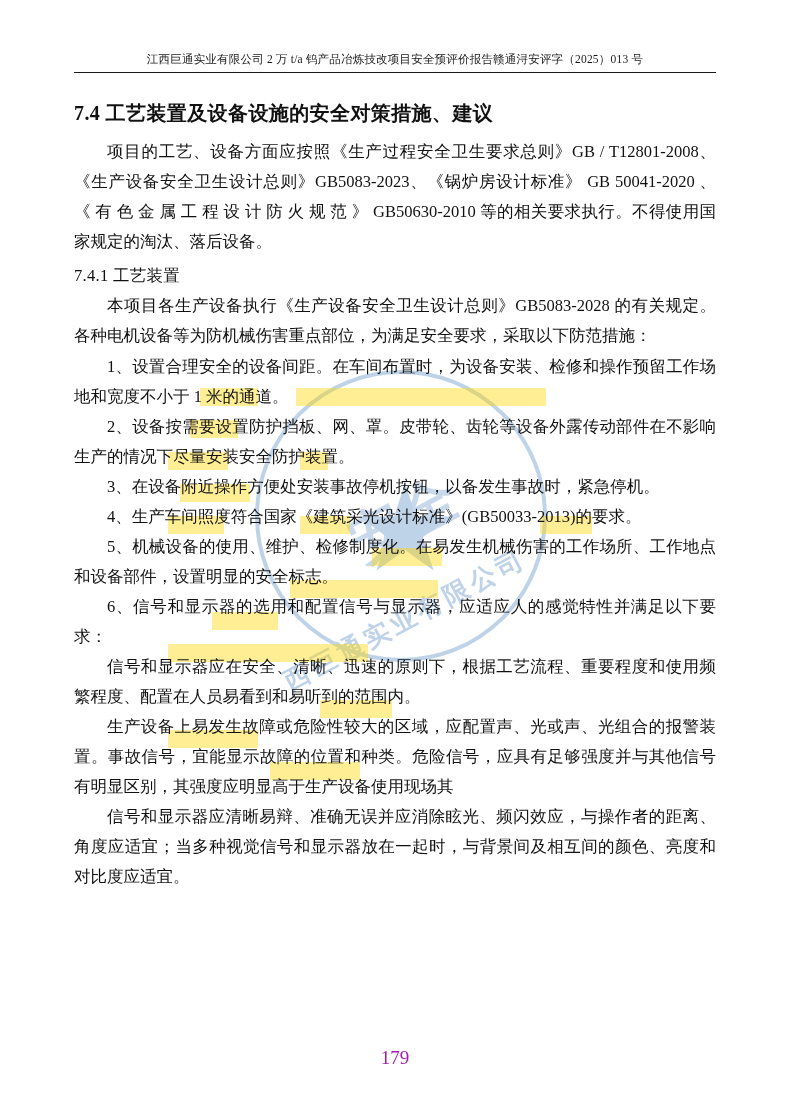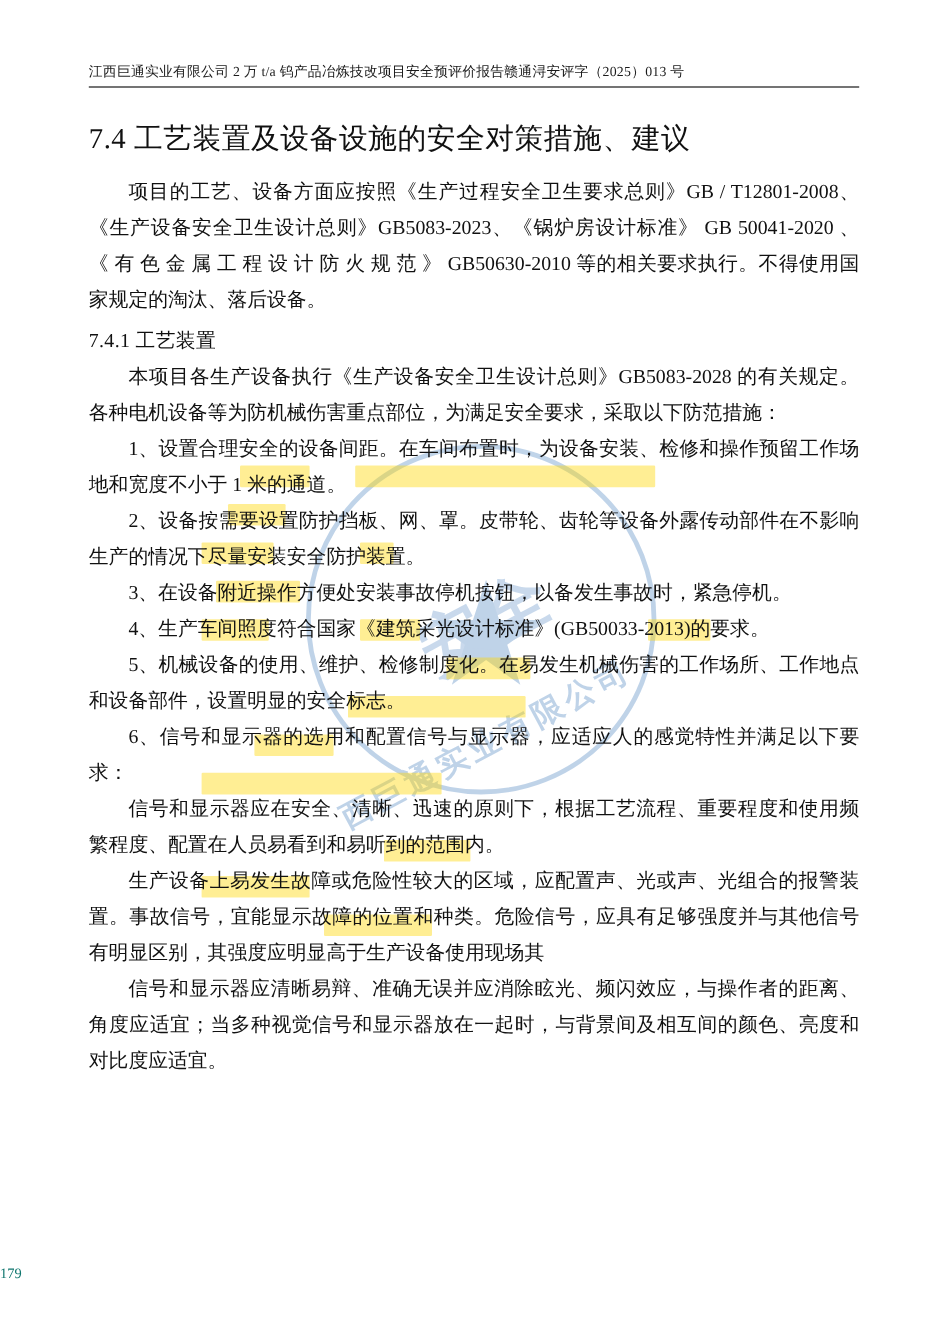--- a/index.html
+++ b/index.html
@@ -21,41 +21,41 @@
   .page-inner {
     position: relative;
     z-index: 3;
     padding: 52px 74px 0 74px;
     box-sizing: border-box;
     height: 100%;
   }
   
   .header {
     display: flex;
-    justify-content: flex-start;
+    justify-content: center;
     align-items: flex-end;
     font-size: 11.5px;
     color: #1a1a1a;
     padding-bottom: 5px;
     border-bottom: 1.1px solid #1a1a1a;
     letter-spacing: 0.2px;
   }
   .header-left { white-space: nowrap; }
   .header-right { white-space: nowrap; }
 
   
   .doc-body {
     margin-top: 22px;
     color: #111;
     font-size: 16.5px;
     line-height: 1.82;
   }
   h2.sec-title {
-    font-size: 24px;
-    font-weight: normal;
+    font-size: 20px;
+    font-weight: bold;
     margin: 0 0 6px 0;
     letter-spacing: 0.4px;
   }
   h3.sub-title {
     font-size: 16.5px;
     font-weight: normal;
     margin: 4px 0 0 0;
     letter-spacing: 0.3px;
   }
   p.para {
@@ -64,23 +64,23 @@
     text-justify: inter-ideograph;
     text-indent: 2em;
   }
 
   
   .footer {
     position: absolute;
     bottom: 48px;
     left: 0;
     width: 100%;
-    text-align: left;
-    font-size: 12px;
-    color: #0f766e;
+    text-align: center;
+    font-size: 19px;
+    color: #a21caf;
     z-index: 3;
   }
 
   
   .watermark {
     position: absolute;
     left: 0; top: 0;
     width: 790px;
     height: 1117px;
     z-index: 1;

